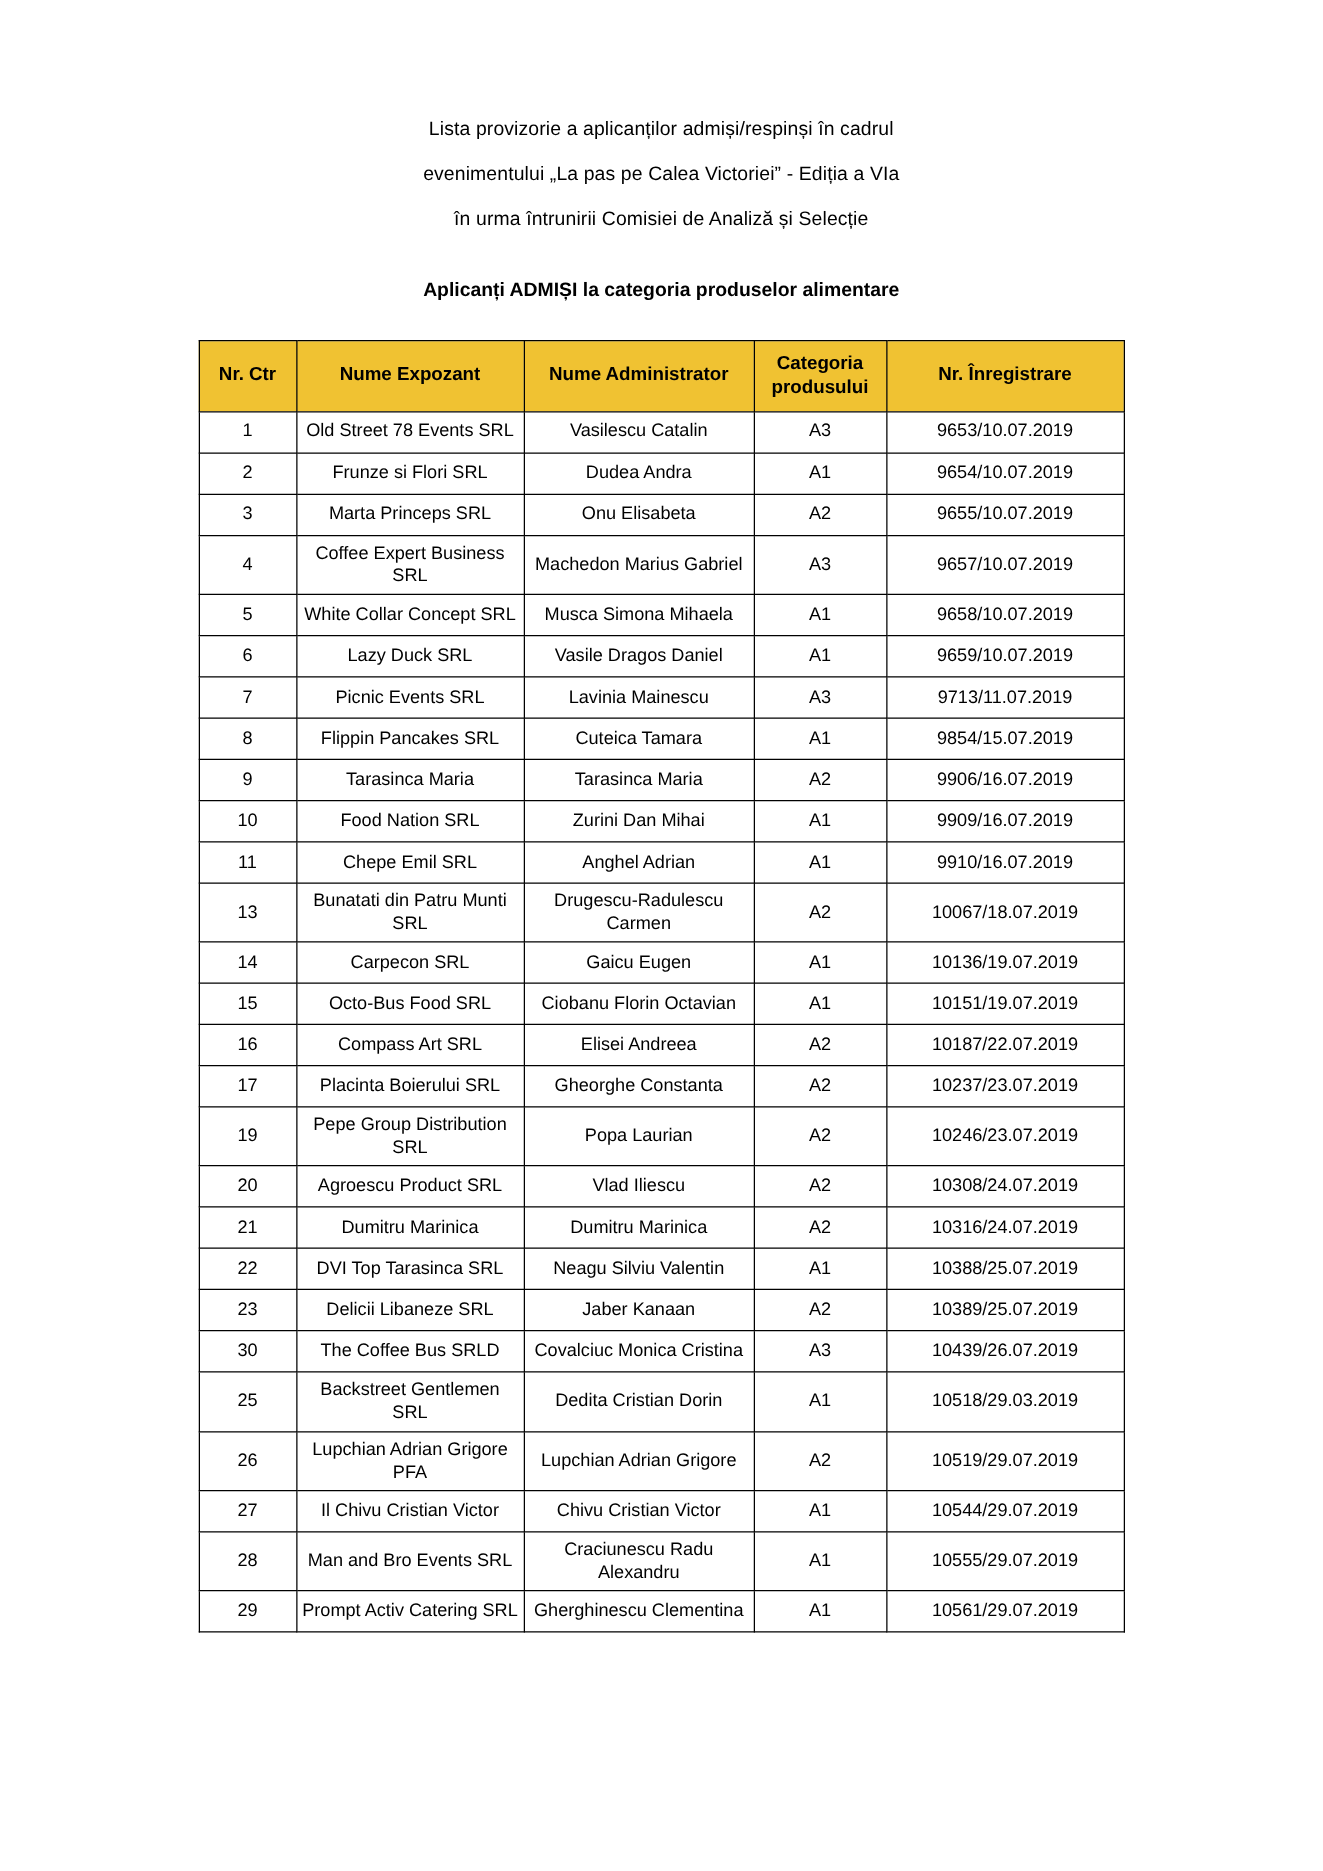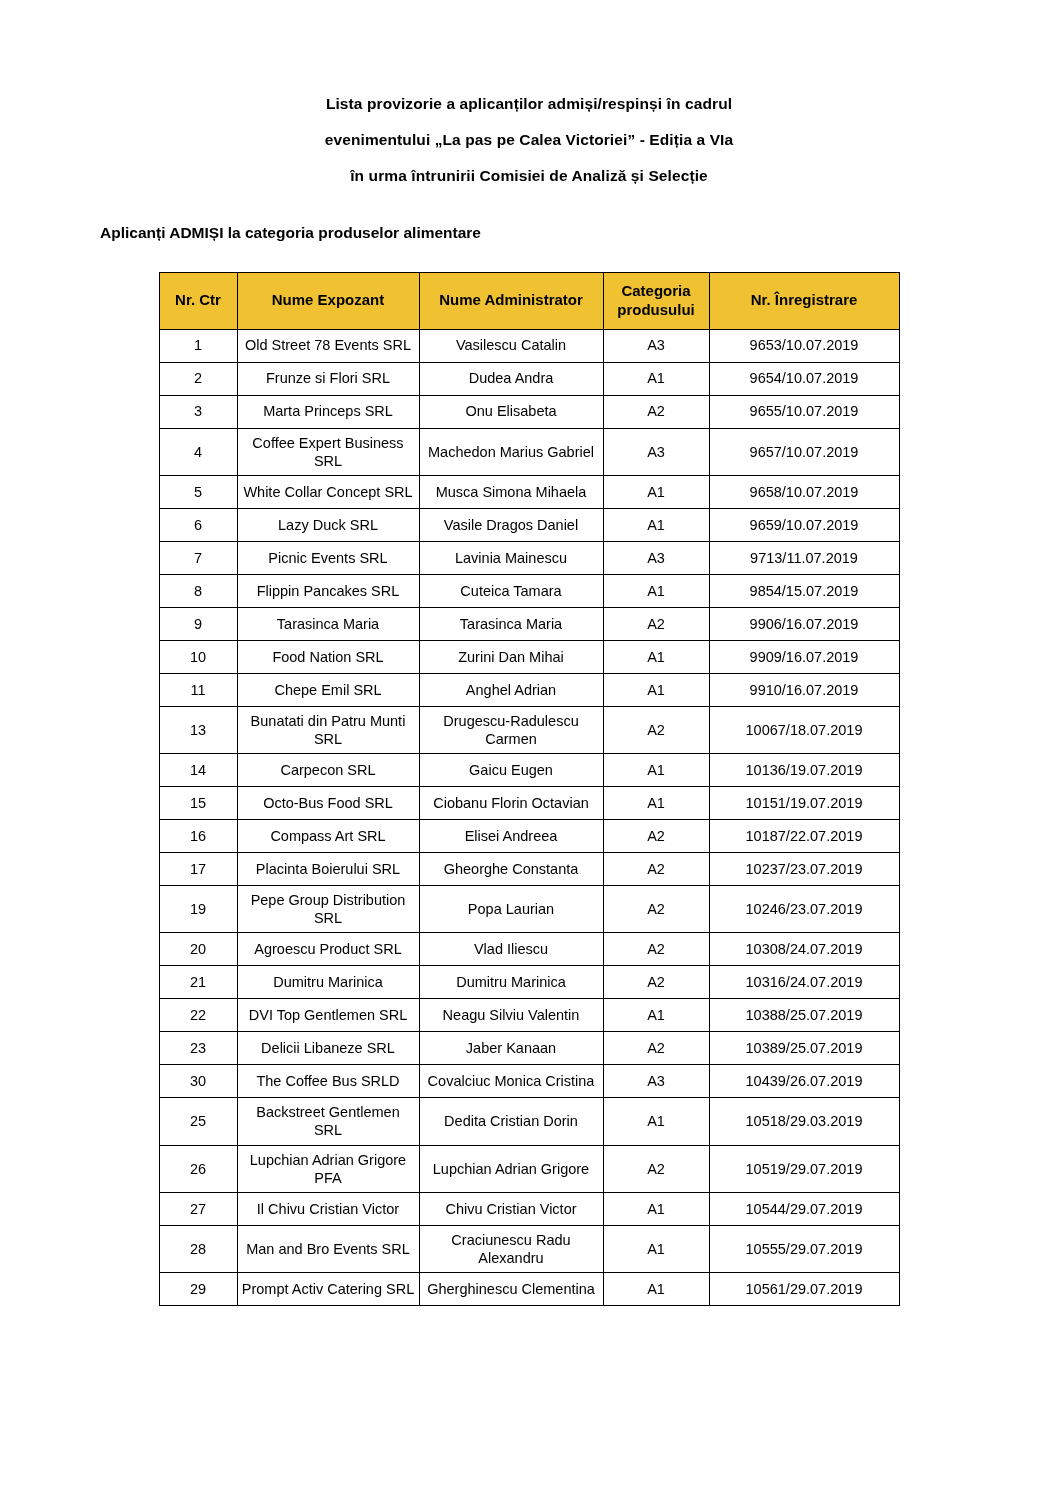--- a/index.html
+++ b/index.html
@@ -15,30 +15,30 @@
     width: 1058px;
     min-height: 1497px;
     margin: 0 auto;
     background: #ffffff;
     box-sizing: border-box;
     padding: 86px 100px 40px 100px;
     position: relative;
   }
   .doc-title {
     text-align: center;
-    font-weight: bold;
+    font-weight: normal;
     font-size: 15.5px;
     line-height: 36px;
     letter-spacing: 0.1px;
   }
   .doc-title .line {
     display: block;
   }
   .subtitle {
-    text-align: left;
+    text-align: center;
     font-weight: bold;
     font-size: 15.5px;
     margin-top: 30px;
     margin-bottom: 30px;
   }
   table.main-table {
     border-collapse: collapse;
     width: 740px;
     margin: 0 auto;
     table-layout: fixed;
@@ -224,21 +224,21 @@
         </tr>
         <tr>
           <td class="cell-nr">21</td>
           <td>Dumitru Marinica</td>
           <td>Dumitru Marinica</td>
           <td>A2</td>
           <td>10316/24.07.2019</td>
         </tr>
         <tr>
           <td class="cell-nr">22</td>
-          <td>DVI Top Gentlemen SRL</td>
+          <td>DVI Top Tarasinca SRL</td>
           <td>Neagu Silviu Valentin</td>
           <td>A1</td>
           <td>10388/25.07.2019</td>
         </tr>
         <tr>
           <td class="cell-nr">23</td>
           <td>Delicii Libaneze SRL</td>
           <td>Jaber Kanaan</td>
           <td>A2</td>
           <td>10389/25.07.2019</td>

